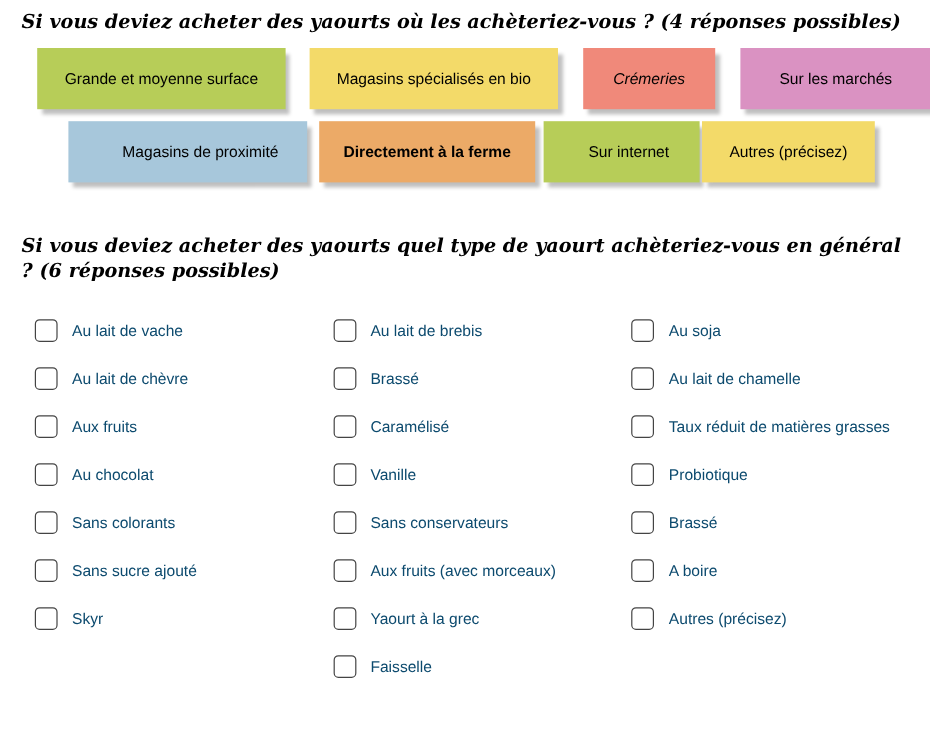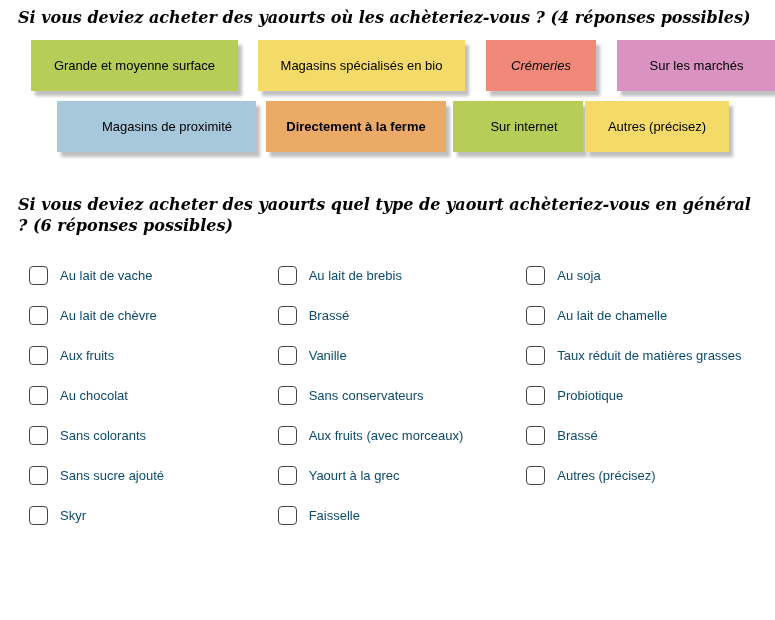--- a/index.html
+++ b/index.html
@@ -138,20 +138,24 @@
     <div class="cb-item">
       <span class="cb-box"></span>
       <span class="cb-label">Au lait de brebis</span>
     </div>
     <div class="cb-item">
       <span class="cb-box"></span>
       <span class="cb-label">Brassé</span>
     </div>
     <div class="cb-item">
       <span class="cb-box"></span>
+      <span class="cb-label">Caramélisé</span>
+    </div>
+    <div class="cb-item">
+      <span class="cb-box"></span>
       <span class="cb-label">Vanille</span>
     </div>
     <div class="cb-item">
       <span class="cb-box"></span>
       <span class="cb-label">Sans conservateurs</span>
     </div>
     <div class="cb-item">
       <span class="cb-box"></span>
       <span class="cb-label">Aux fruits (avec morceaux)</span>
     </div>
@@ -181,17 +185,21 @@
     <div class="cb-item">
       <span class="cb-box"></span>
       <span class="cb-label">Probiotique</span>
     </div>
     <div class="cb-item">
       <span class="cb-box"></span>
       <span class="cb-label">Brassé</span>
     </div>
     <div class="cb-item">
       <span class="cb-box"></span>
+      <span class="cb-label">A boire</span>
+    </div>
+    <div class="cb-item">
+      <span class="cb-box"></span>
       <span class="cb-label">Autres (précisez)</span>
     </div>
   </div>
 
 </div>
 
 </body></html>

